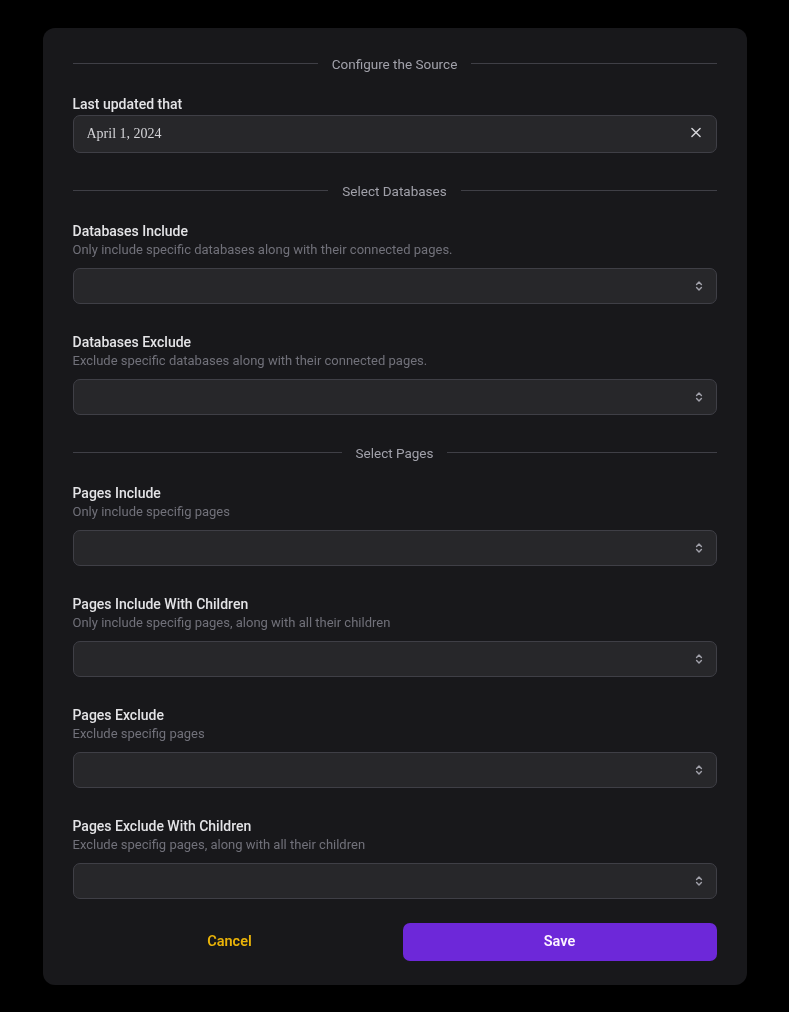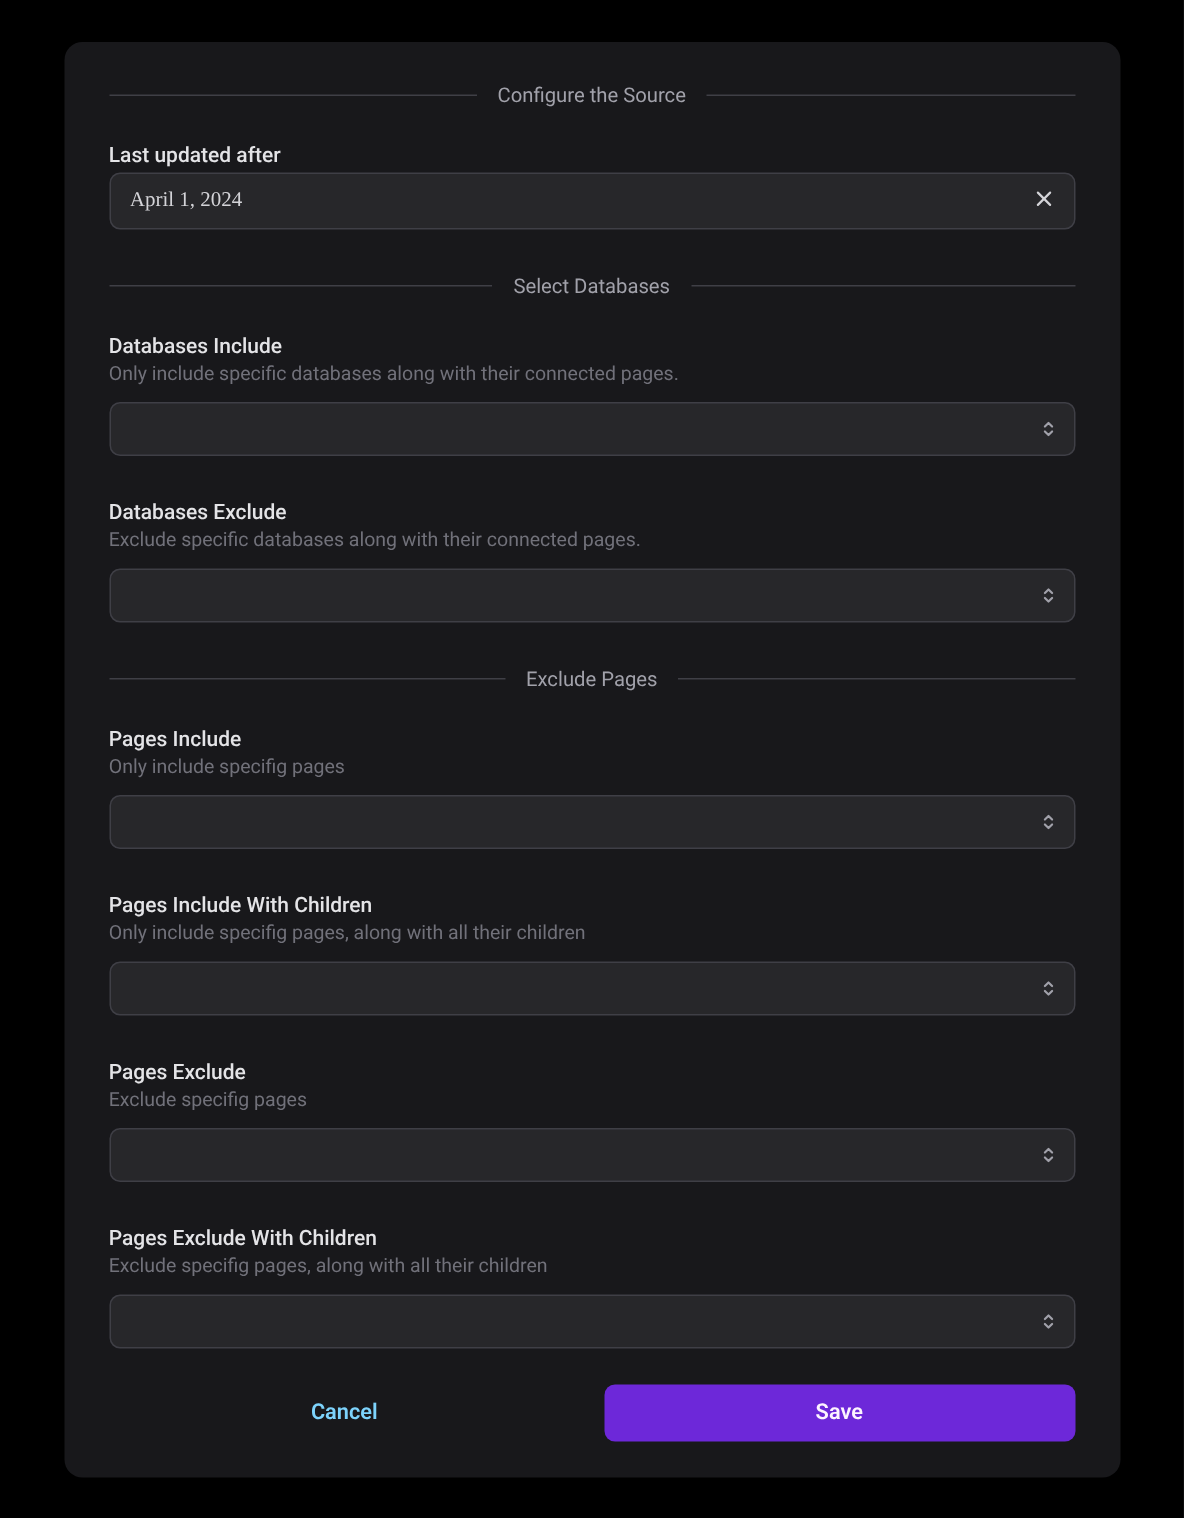--- a/index.html
+++ b/index.html
@@ -153,41 +153,41 @@
       cursor: pointer;
       border: none;
       font-family: inherit;
       display: flex;
       align-items: center;
       justify-content: center;
     }
 
     .btn-cancel {
       background: transparent;
-      color: #7dd3fc;
+      color: #eab308;
     }
 
     .btn-save {
       background: #6d28d9;
       color: #fdf4ff;
     }
   </style>
 </head>
 <body>
 
 <div class="modal">
 
   <div class="section-divider">
     <div class="line"></div>
     <div class="label">Configure the Source</div>
     <div class="line"></div>
   </div>
 
   <div class="field-group">
-    <div class="field-title">Last updated after</div>
+    <div class="field-title">Last updated that</div>
     <div class="input-wrap">
       <input type="text" class="text-input" value="April 1, 2024" style="">
       <button class="clear-btn">
         <span>
           <svg viewBox="0 0 24 24" fill="none" stroke="currentColor" stroke-width="2.5" stroke-linecap="round">
             <line x1="5" y1="5" x2="19" y2="19"></line>
             <line x1="19" y1="5" x2="5" y2="19"></line>
           </svg>
         </span>
       </button>
@@ -227,21 +227,21 @@
         <svg viewBox="0 0 12 20" fill="none" stroke="currentColor" stroke-width="1.8" stroke-linecap="round" stroke-linejoin="round">
           <polyline points="3,8 6,5 9,8"></polyline>
           <polyline points="3,12 6,15 9,12"></polyline>
         </svg>
       </span>
     </div>
   </div>
 
   <div class="section-divider">
     <div class="line"></div>
-    <div class="label">Exclude Pages</div>
+    <div class="label">Select Pages</div>
     <div class="line"></div>
   </div>
 
   <div class="field-group">
     <div class="field-title">Pages Include</div>
     <div class="field-desc">Only include specifig pages</div>
     <div class="input-wrap">
       <div class="select-input">
         <span></span>
       </div>

